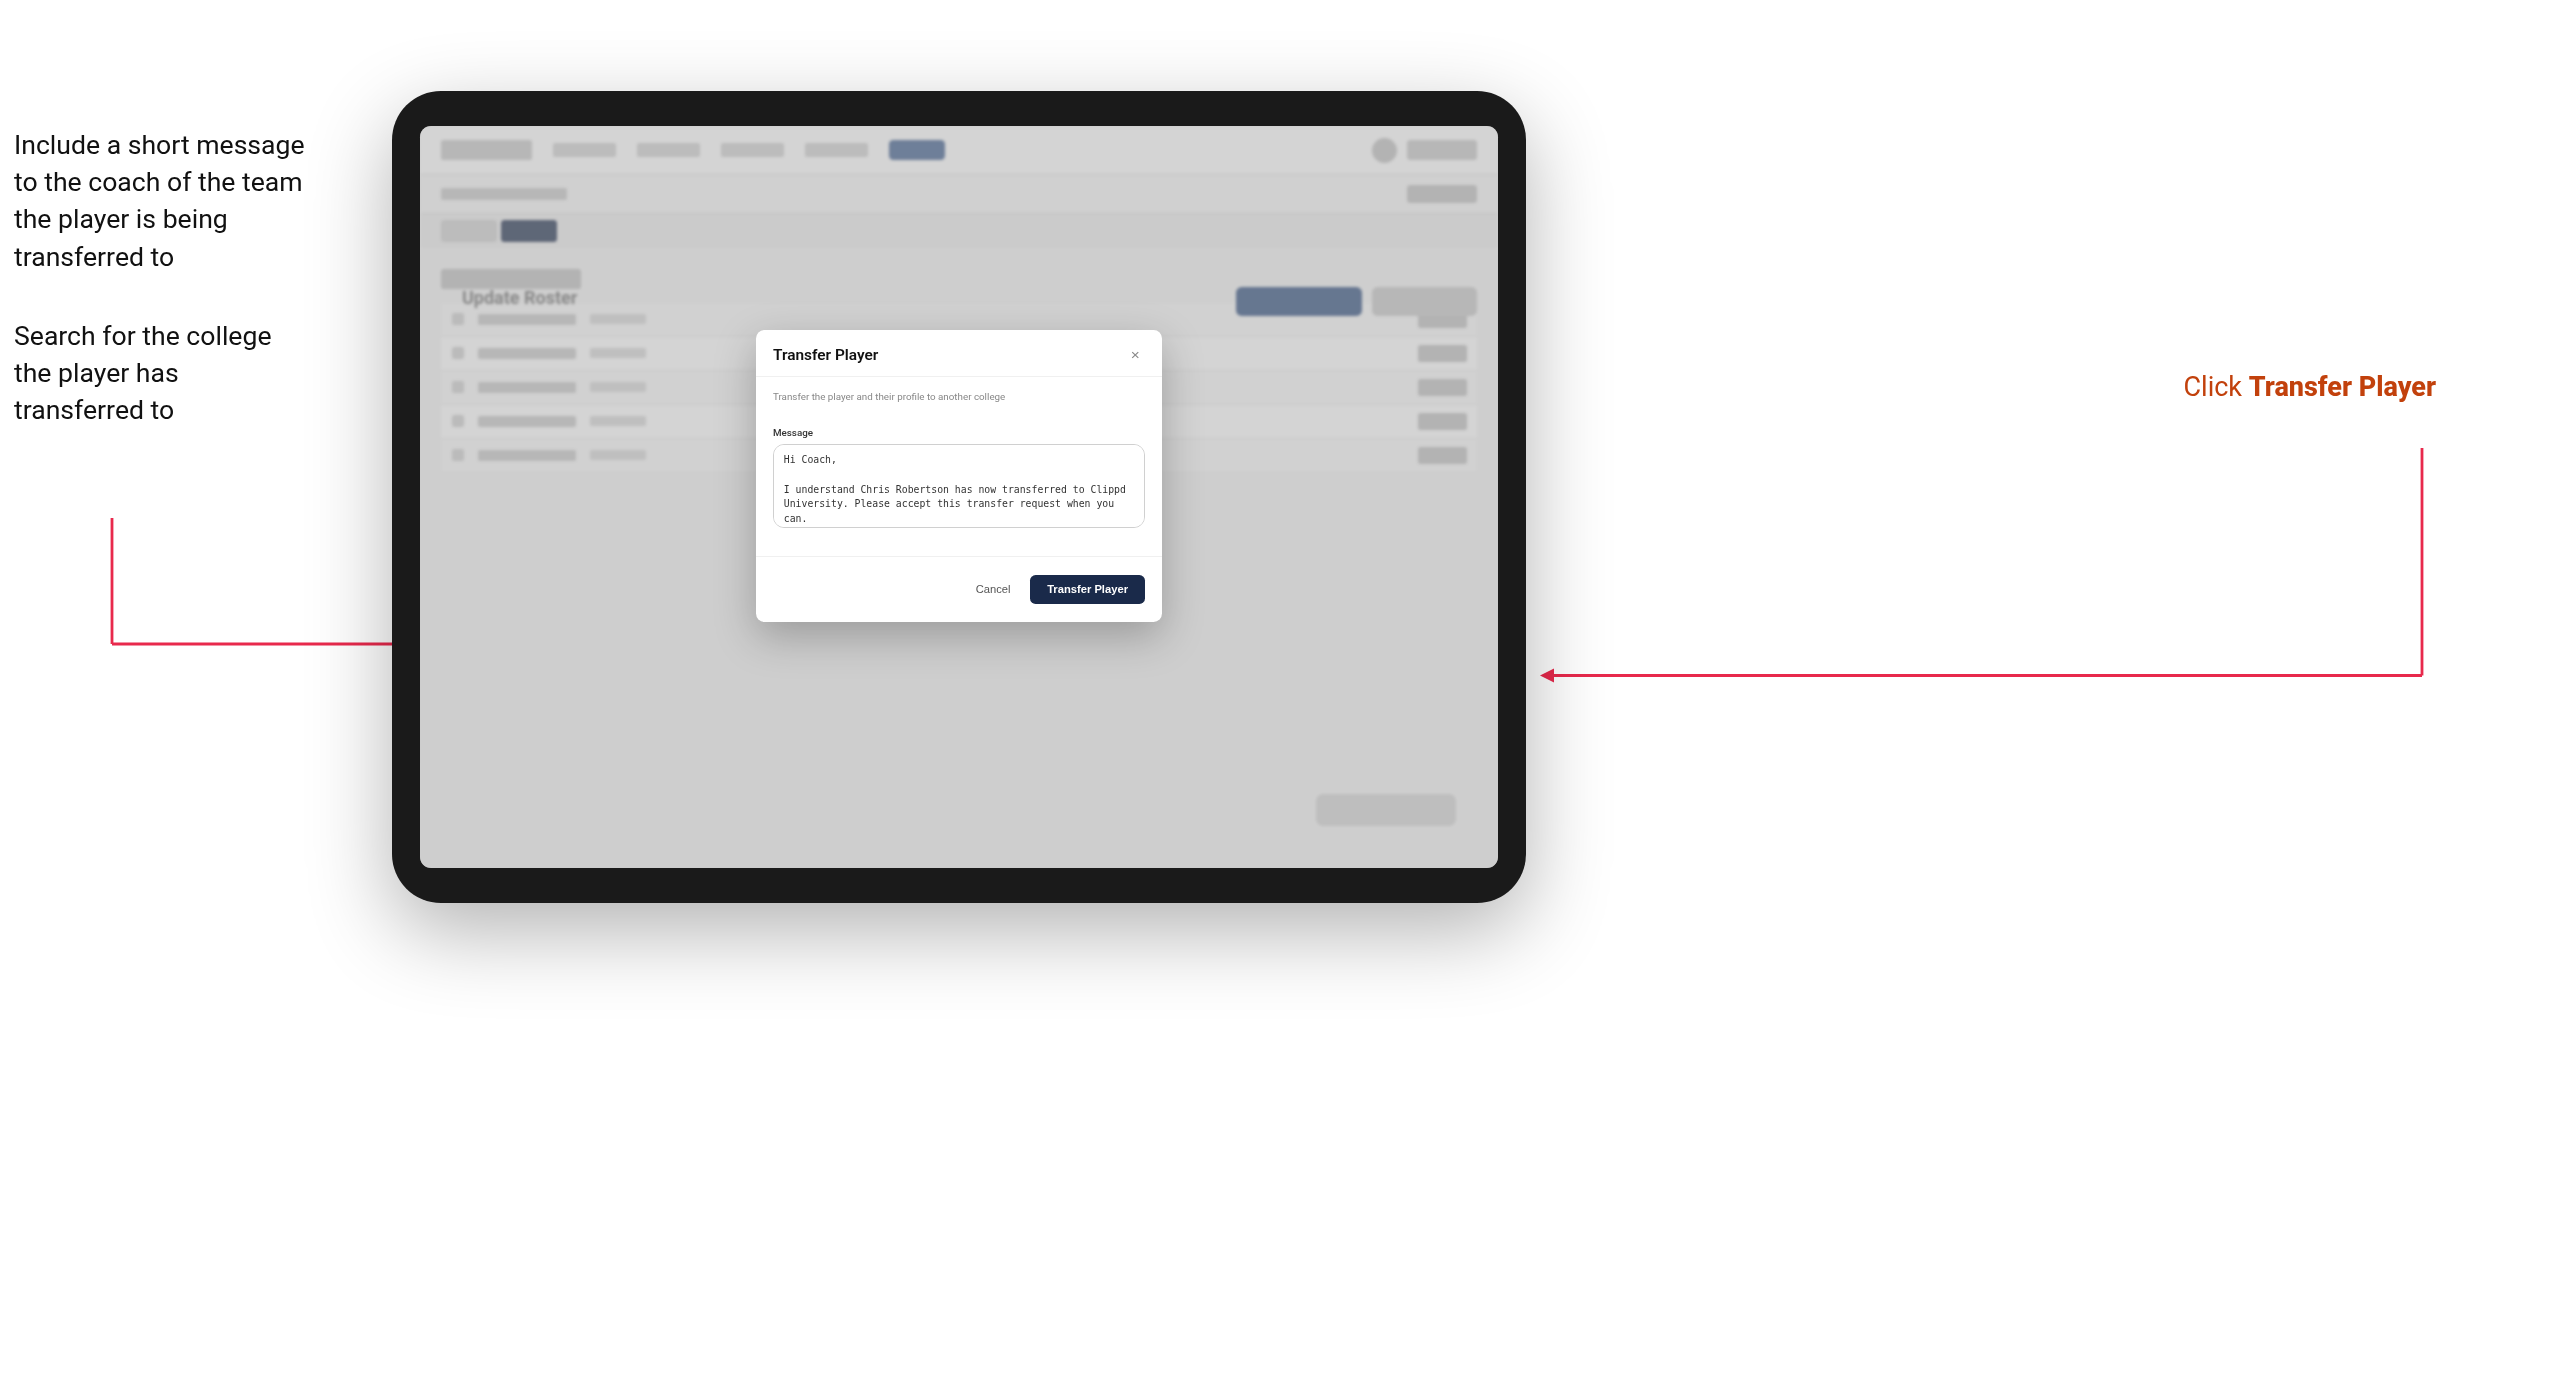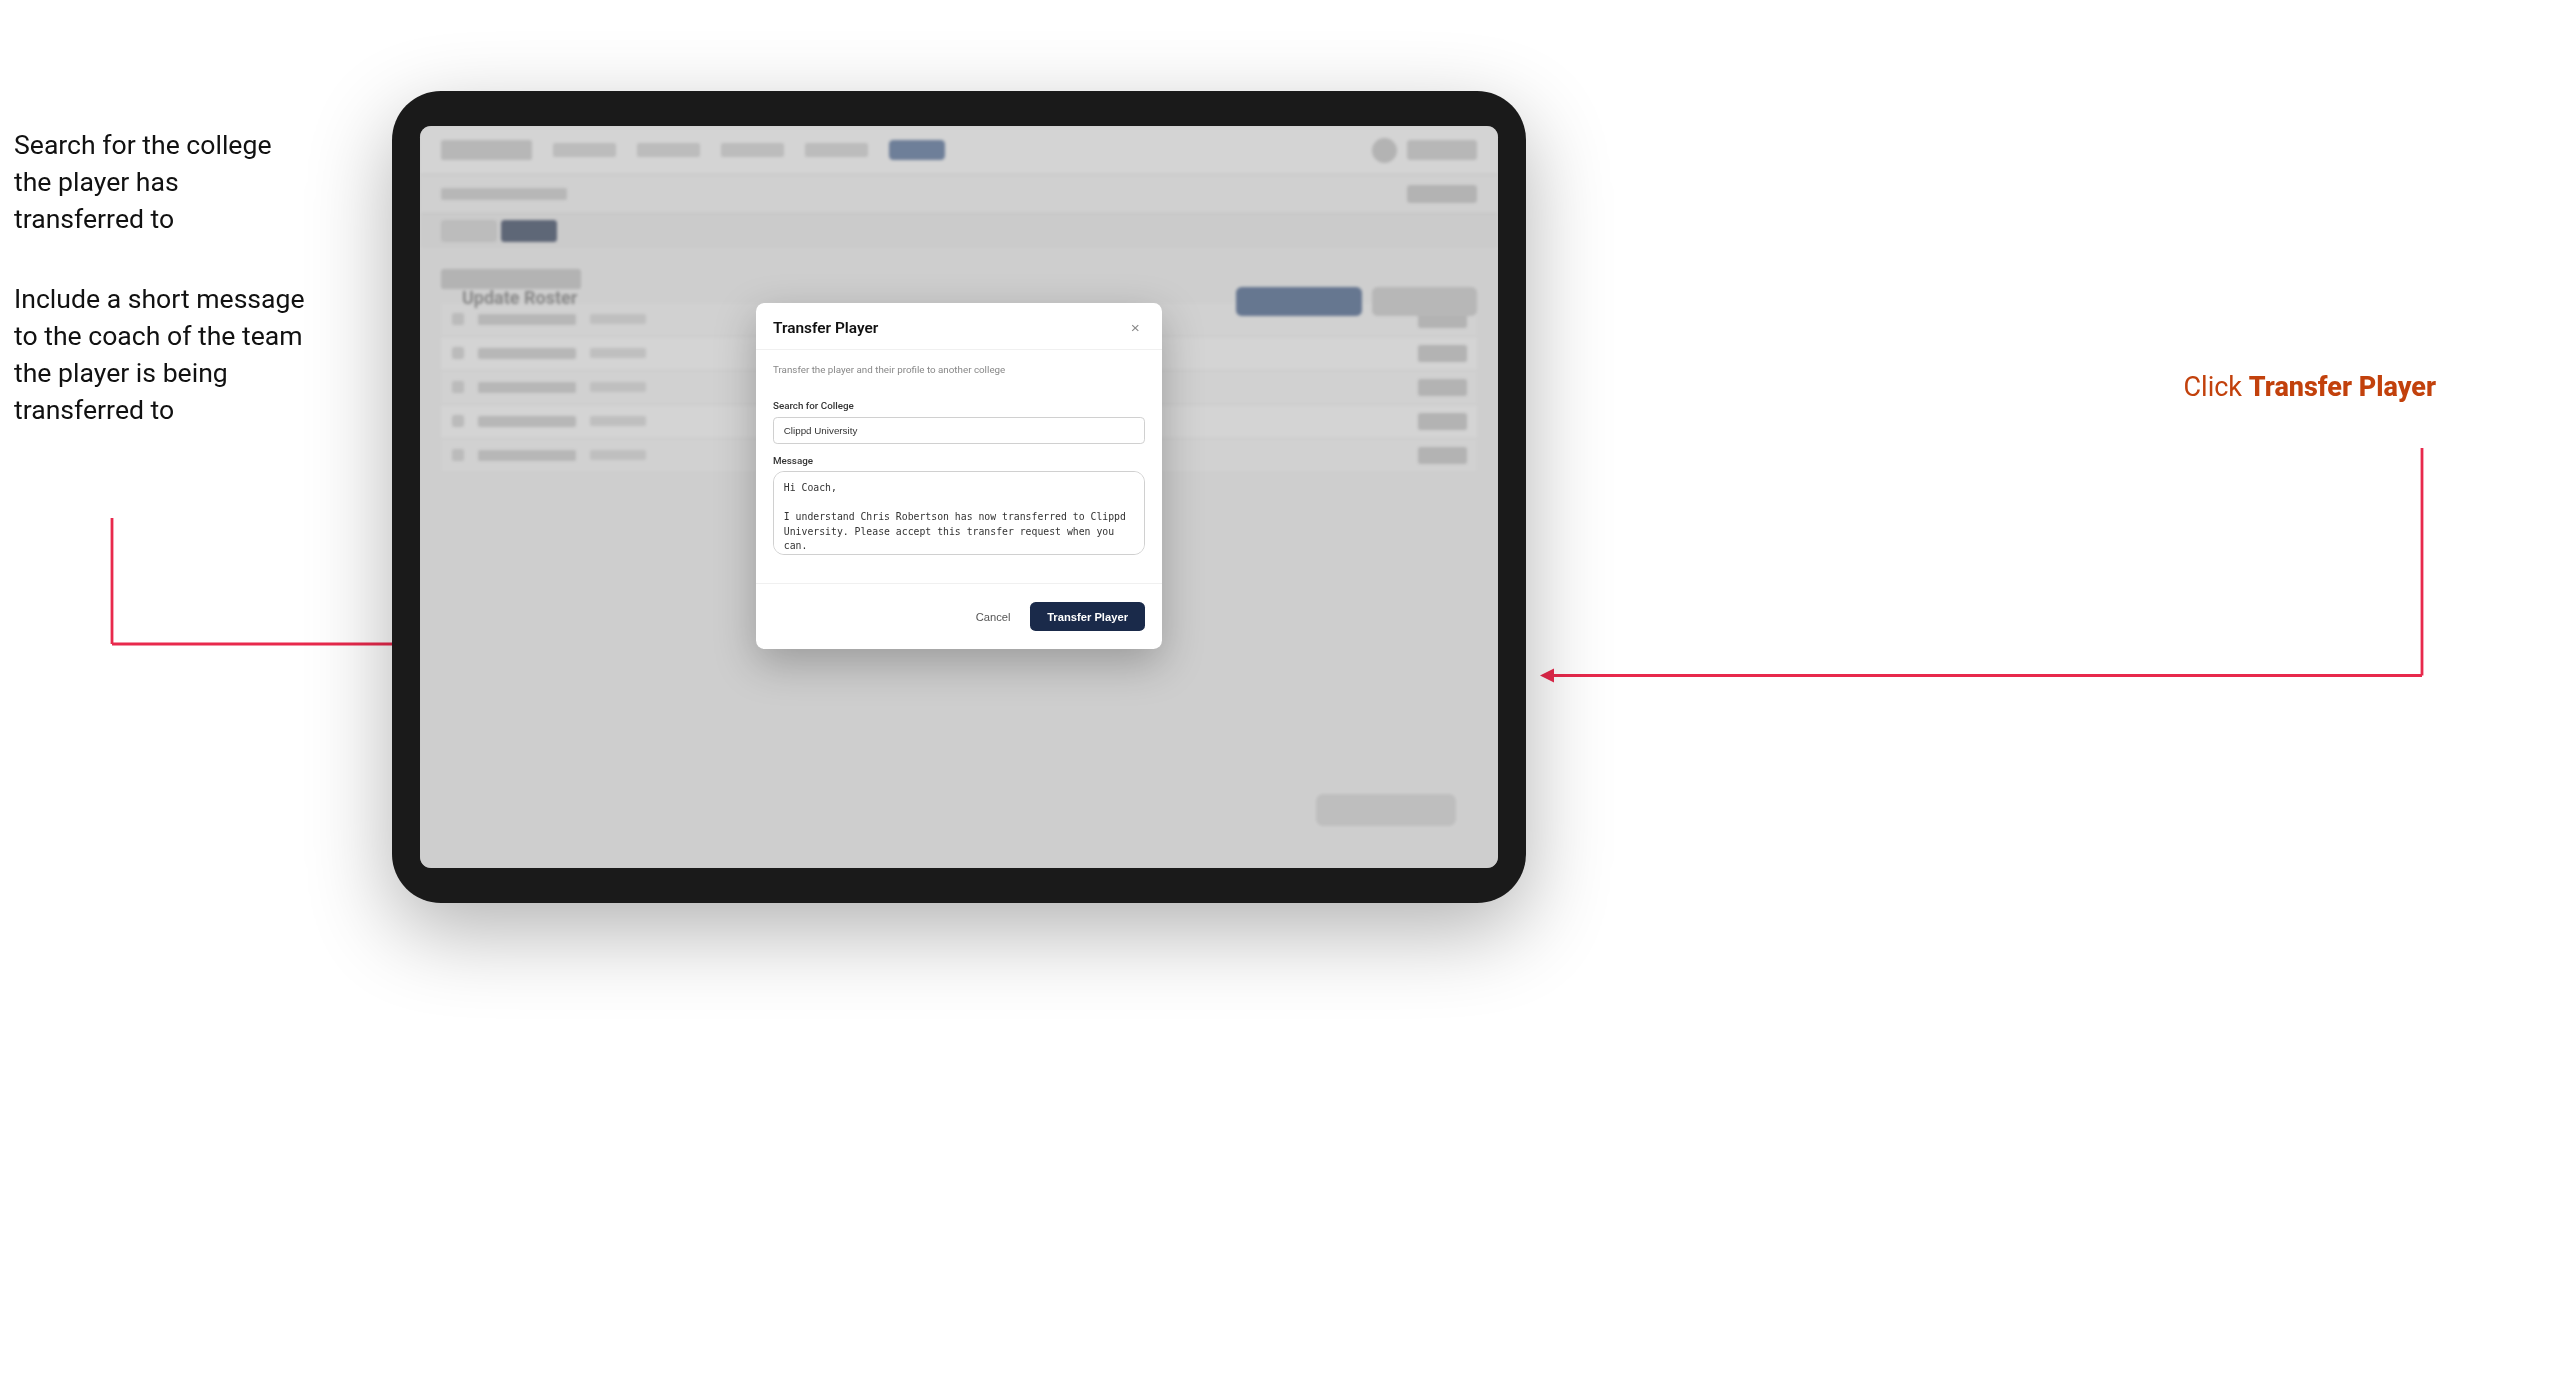--- a/index.html
+++ b/index.html
@@ -390,22 +390,22 @@
       height: 32px;
       background: #c8c8c8;
       border-radius: 7px;
       opacity: 0.7;
     }
   </style>
 </head>
 <body>
 
 <div class="annotation-left">
+  <p class="annotation-text">Include a short message to the coach of the team the player is being transferred to</p>
   <p class="annotation-text">Search for the college the player has transferred to</p>
-  <p class="annotation-text">Include a short message to the coach of the team the player is being transferred to</p>
 </div>
 
 <div class="annotation-right">
   <p class="annotation-right-text">
     <span>Click </span><strong>Transfer Player</strong>
   </p>
 </div>
 
 <svg class="annotations-svg" viewBox="0 0 3680 1980" width="2576" height="1386">
 
@@ -501,24 +501,20 @@
       <div class="modal-dialog">
 
         <div class="modal-header">
           <span class="modal-title">Transfer Player</span>
           <button class="modal-close">×</button>
         </div>
 
         <div class="modal-body">
           <p class="modal-description">Transfer the player and their profile to another college</p>
 
-          <div class="form-group">
-            <label class="form-label">Search for College</label>
-            <input class="form-input" type="text" value="Clippd University" style="">
-          </div>
 
           <div class="form-group">
             <label class="form-label">Message</label>
             <textarea class="form-textarea" style="">Hi Coach,
 
 I understand Chris Robertson has now transferred to Clippd University. Please accept this transfer request when you can.</textarea>
           </div>
         </div>
 
         <div class="modal-footer">

